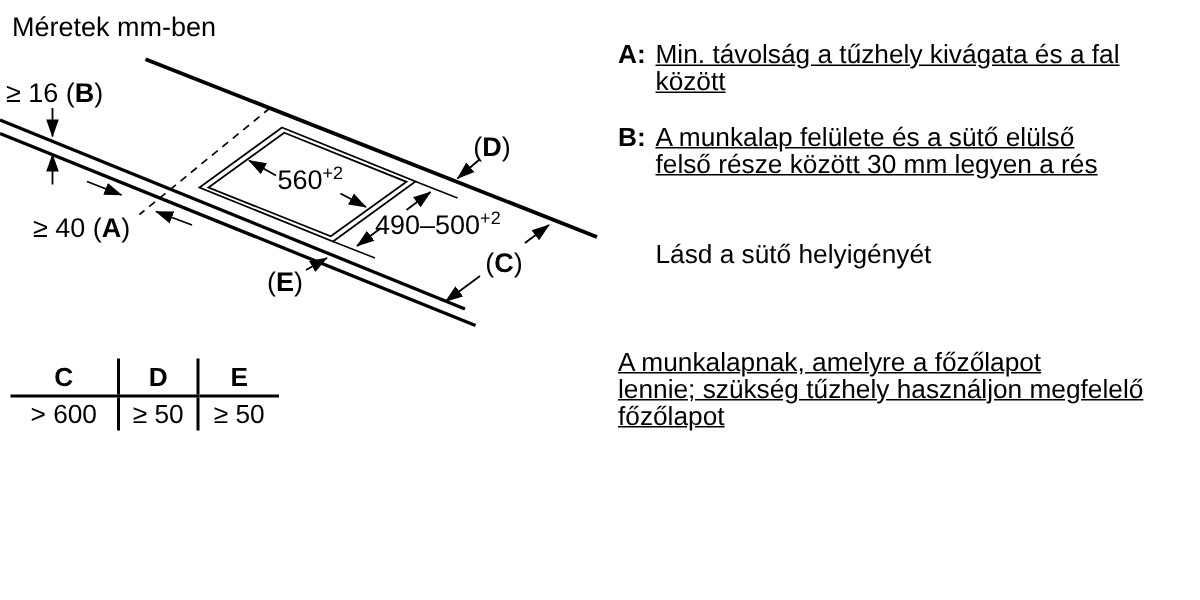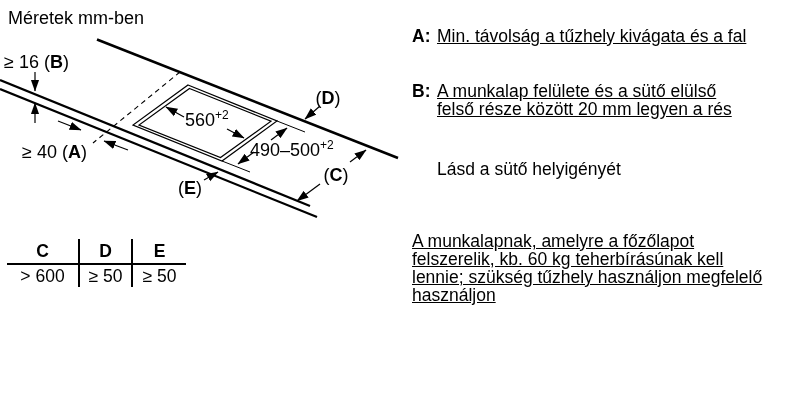--- a/index.html
+++ b/index.html
@@ -107,30 +107,30 @@
       <td>&gt; 600</td>
       <td>≥ 50</td>
       <td>≥ 50</td>
     </tr>
   </tbody>
 </table>
 
 <div class="note" style="left:412px; top:27px;">
   <span class="lbl">A:</span><span class="txt">
     <div>Min. távolság a tűzhely kivágata és a fal</div>
+    <div>között</div>
   </span>
 </div>
 
 <div class="note" style="left:412px; top:82px;">
   <span class="lbl">B:</span><span class="txt">
     <div>A munkalap felülete és a sütő elülső</div>
-    <div>felső része között 20 mm legyen a rés</div>
+    <div>felső része között 30 mm legyen a rés</div>
   </span>
 </div>
 
 <div class="note" style="left:437px; top:160px;">Lásd a sütő helyigényét</div>
 
 <div class="note" style="left:412px; top:232px;text-decoration:underline;">
   <div>A munkalapnak, amelyre a főzőlapot</div>
-  <div>felszerelik, kb. 60 kg teherbírásúnak kell</div>
   <div>lennie; szükség tűzhely használjon megfelelő</div>
-  <div>használjon</div>
+  <div>főzőlapot</div>
 </div>
 
 </body></html>

